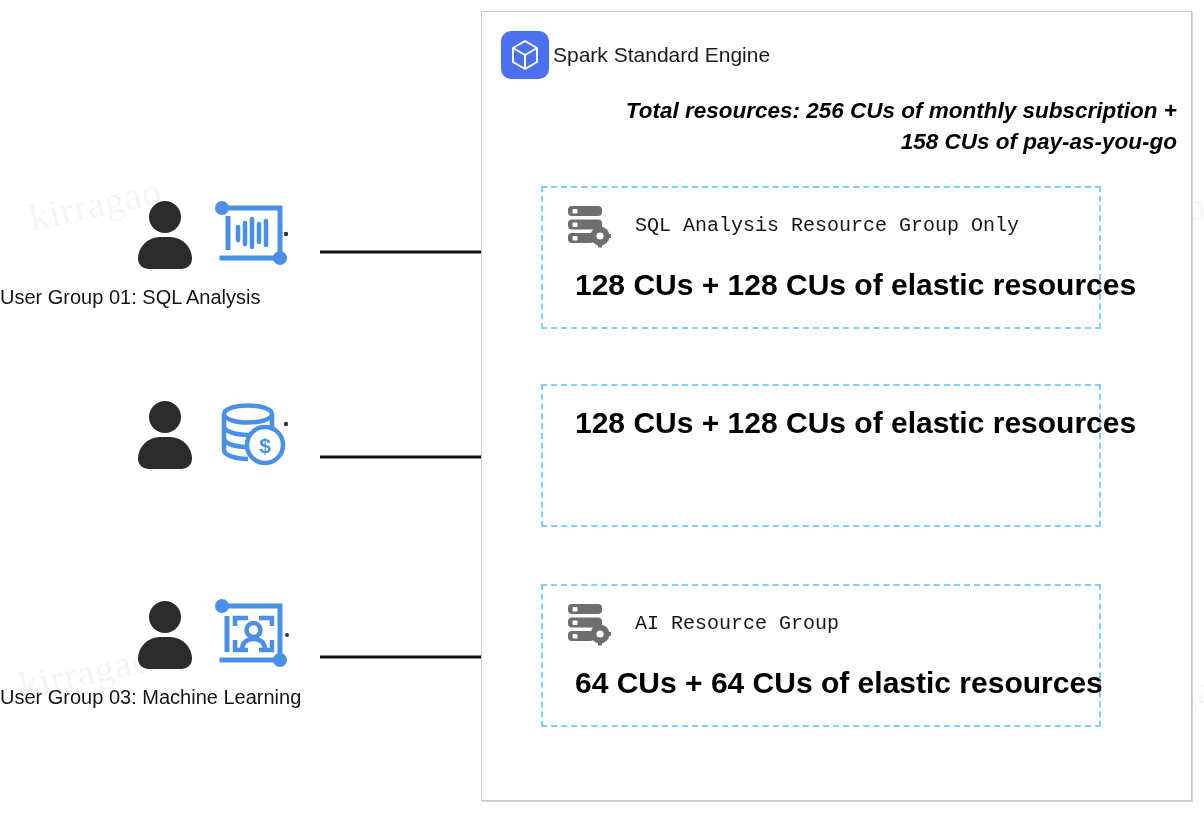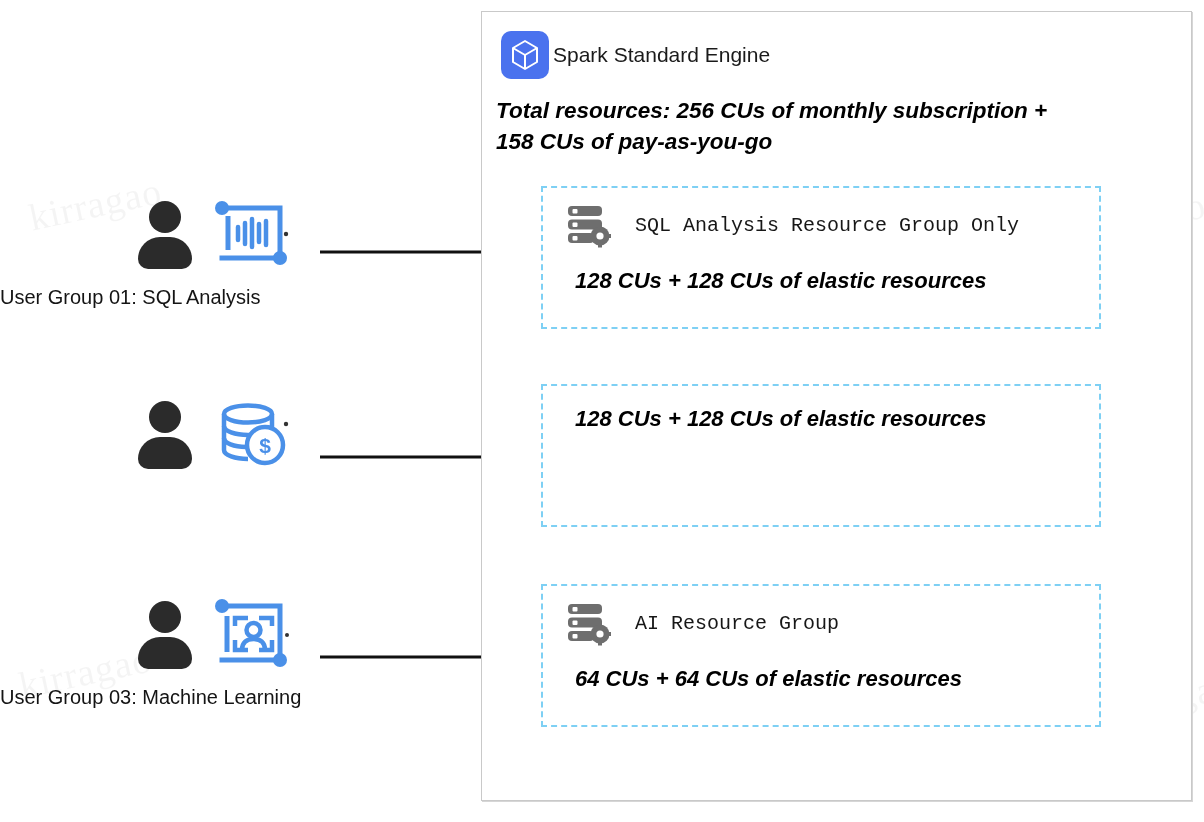--- a/index.html
+++ b/index.html
@@ -112,21 +112,21 @@
     justify-content: center;
     flex: 0 0 auto;
   }
   .engine-title {
     font-size: 21px;
     color: #1a1a1a;
     white-space: nowrap;
   }
   .total-line {
     margin: 16px 14px 0 14px;
-    text-align: left;
+    text-align: right;
     font-size: 22.5px;
     line-height: 31px;
     font-weight: bold;
     font-style: italic;
     color: #000000;
   }
 
   
   .rbox {
     position: absolute;
@@ -145,23 +145,22 @@
     font-family: Liberation Mono, monospace;
   }
   .rbox-title {
     font-size: 20px;
     color: #171717;
     white-space: nowrap;
   }
   .rbox-sub {
     margin-top: 20px;
     padding-left: 32px;
-    font-size: 22px;
+    font-size: 30px;
     font-weight: bold;
-    font-style: italic;
     color: #000000;
     white-space: nowrap;
   }
 </style>
 </head>
 <body>
 
 <div class="wm" style="left:28px; top:182px;">kirragao</div>
 <div class="wm" style="left:18px; top:650px;">kirragao</div>
 <div class="wm" style="left:540px; top:690px;">kirragao</div>

